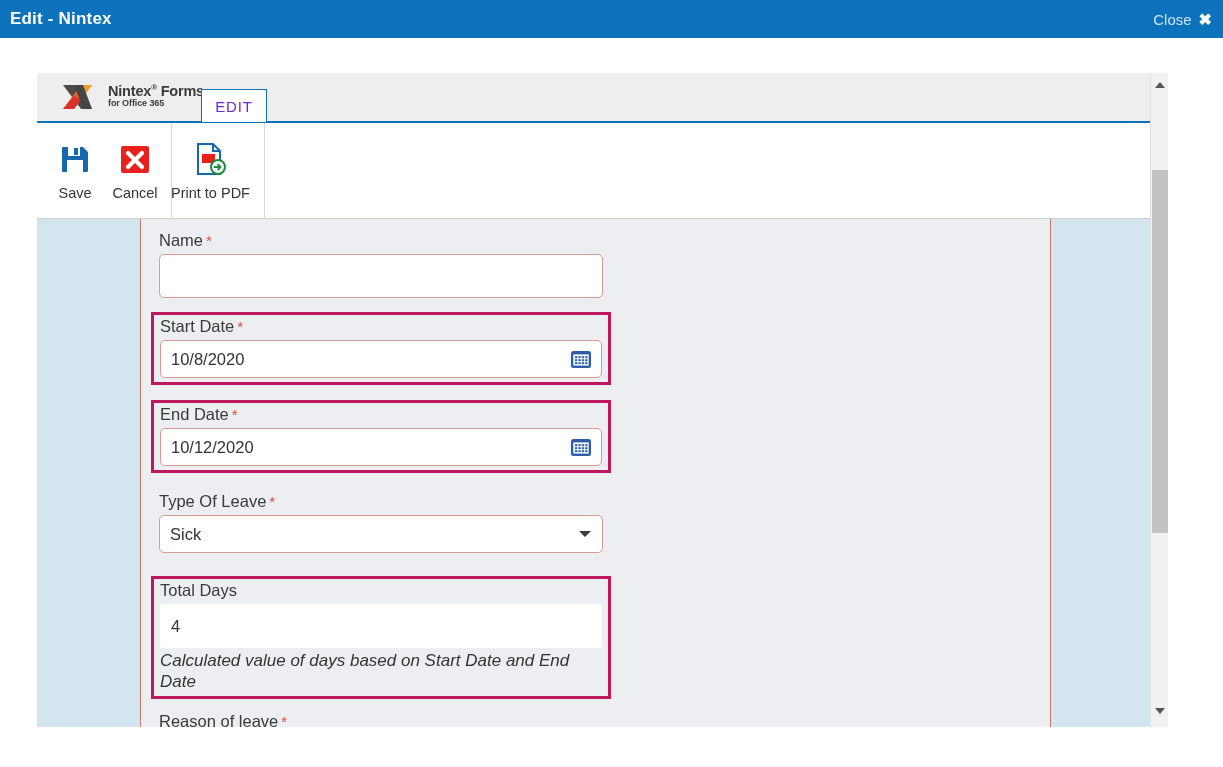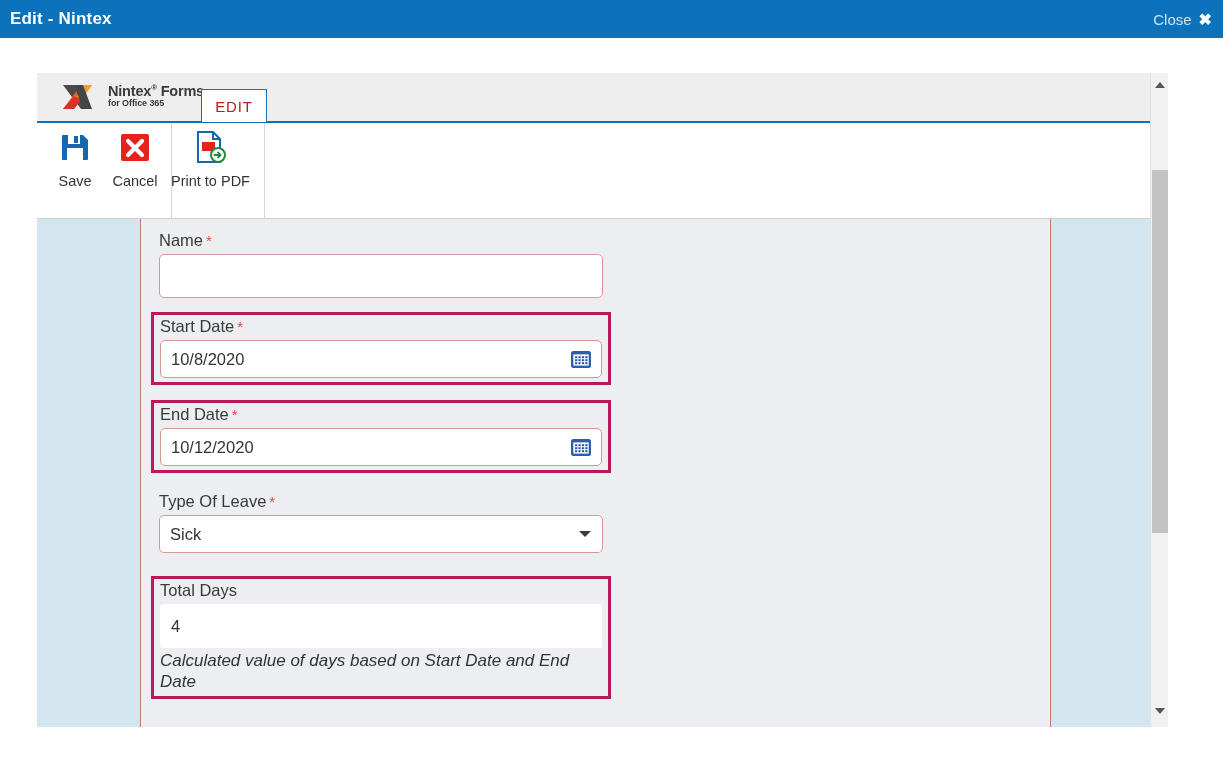--- a/index.html
+++ b/index.html
@@ -119,42 +119,42 @@
     width: 66px;
     height: 33px;
     background: #ffffff;
     border: 1px solid #0c72bb;
     border-bottom: none;
     box-sizing: border-box;
     display: flex;
     align-items: center;
     justify-content: center;
     font-size: 15px;
-    color: #b91c1c;
+    color: #6d28d9;
     letter-spacing: 0.8px;
     cursor: pointer;
     z-index: 3;
   }
 
   
   .toolbar {
     position: absolute;
     left: 0; top: 50px;
     width: 1131px;
     height: 95px;
     background: #ffffff;
     border-bottom: 1px solid #cfcfcf;
   }
   .tool-group {
     position: absolute;
     top: 0;
     height: 95px;
     display: flex;
     align-items: flex-start;
-    padding-top: 4px;
+    padding-top: 16px;
     box-sizing: border-box;
   }
   .tool-group.g1 { left: 8px; border-right: 1px solid #d8d8d8; padding-right: 6px; }
   .tool-group.g2 { left: 120px; border-right: 1px solid #d8d8d8; padding-right: 8px; padding-left: 8px;}
   .tool-btn {
     width: auto;
     min-width: 48px;
     padding: 0 6px;
     display: flex;
     flex-direction: column;
@@ -481,20 +481,25 @@
       </div>
 
       <div class="field hl" style="top:357px;">
         <div class="field-label">
           <span>Total Days</span>
         </div>
         <input class="ctrl noborder" type="text" readonly="" value="4" style="">
         <div class="helper">Calculated value of days based on Start Date and End Date</div>
       </div>
 
+      <div class="field" style="top:489px; overflow:hidden; height:19px;">
+        <div class="field-label">
+          <span>Reason of leave</span><span class="req">*</span>
+        </div>
+      </div>
 
     </div>
   </div>
 
   <div class="scrollbar">
     <div class="sb-arrow up">
         <span class="tri-up"></span>
       </div>
     <div class="sb-thumb"></div>
     <div class="sb-arrow down">

